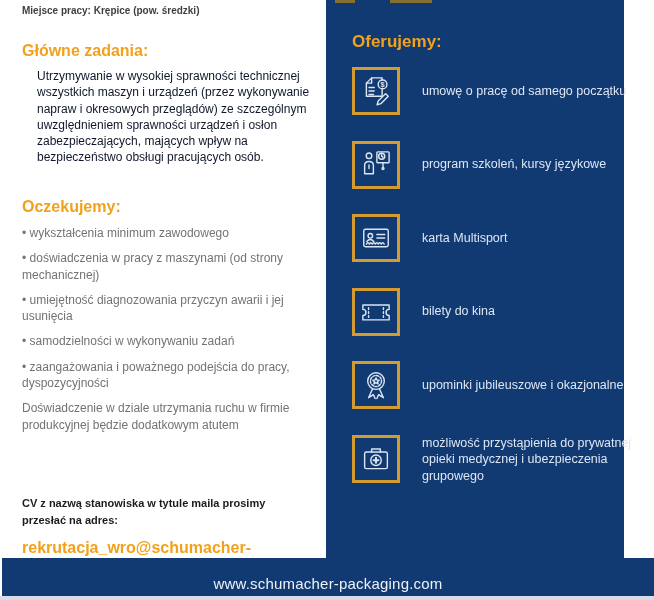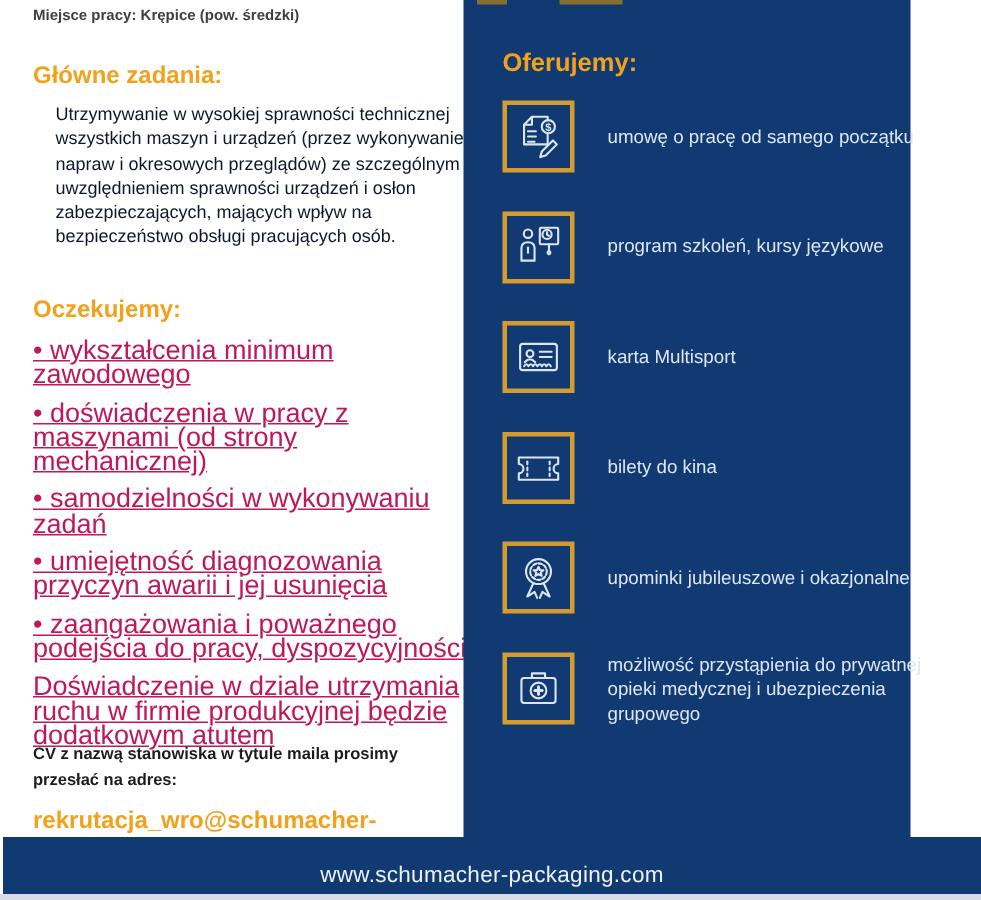--- a/index.html
+++ b/index.html
@@ -26,37 +26,37 @@
   .tasks-heading{top:42px;}
   .tasks-body{
     position:absolute;left:37px;top:68px;width:292px;
     font-size:12px;line-height:16.3px;color:#0f172a;margin:0;
   }
   .expect-heading{top:198px;}
   .expect-list{
     position:absolute;left:22px;top:225px;width:294px;
   }
   .bullet,.note{
-    margin:0 0 9px 0;font-size:18px;line-height:16.3px;color:#be185d;text-decoration:underline;
+    margin:0 0 9px 0;font-size:12px;line-height:16.3px;color:#737373;
   }
   .bullet::before{content:"\2022  ";}
   .apply{
     position:absolute;left:22px;top:495px;width:296px;
   }
   .apply-instruction{
     margin:0;font-size:11px;line-height:17px;font-weight:700;color:#1c1c1c;
     white-space:pre-line;
   }
   .apply-email{
     display:inline-block;margin-top:10px;
     font-size:16px;font-weight:700;color:var(--accent);text-decoration:none;
   }
   
   .right-panel{
-    position:absolute;left:309px;top:0;width:298px;height:600px;
+    position:absolute;left:326px;top:0;width:298px;height:600px;
     background:var(--panel);
   }
   .gold-strip{position:absolute;top:0;height:3px;background:#85702F;}
   .gold-strip.s1{left:9px;width:20px;}
   .gold-strip.s2{left:64px;width:42px;}
   .offer-heading{
     position:absolute;left:26px;top:32px;
     font-size:17px;font-weight:700;color:var(--accent);
   }
   .offer-list{
@@ -93,22 +93,22 @@
 
 <div class="location">Miejsce pracy: Krępice (pow. średzki)</div>
 
 <div class="sec-heading tasks-heading">Główne zadania:</div>
 <p class="tasks-body">Utrzymywanie w wysokiej sprawności technicznej wszystkich maszyn i urządzeń (przez wykonywanie napraw i okresowych przeglądów) ze szczególnym uwzględnieniem sprawności urządzeń i osłon zabezpieczających, mających wpływ na bezpieczeństwo obsługi pracujących osób.</p>
 
 <div class="sec-heading expect-heading">Oczekujemy:</div>
 <div class="expect-list">
     <p class="bullet">wykształcenia minimum zawodowego</p>
     <p class="bullet">doświadczenia w pracy z maszynami (od strony mechanicznej)</p>
+    <p class="bullet">umiejętność diagnozowania przyczyn awarii i jej usunięcia</p>
     <p class="bullet">samodzielności w wykonywaniu zadań</p>
-    <p class="bullet">umiejętność diagnozowania przyczyn awarii i jej usunięcia</p>
     <p class="bullet">zaangażowania i poważnego podejścia do pracy, dyspozycyjności</p>
     <p class="note">Doświadczenie w dziale utrzymania ruchu w firmie produkcyjnej będzie dodatkowym atutem</p>
   </div>
 
 <div class="apply">
   <p class="apply-instruction">CV z nazwą stanowiska w tytule maila prosimy
 przesłać na adres:</p>
   <a class="apply-email" href="#">rekrutacja_wro@schumacher-packaging.com</a>
 </div>
 

